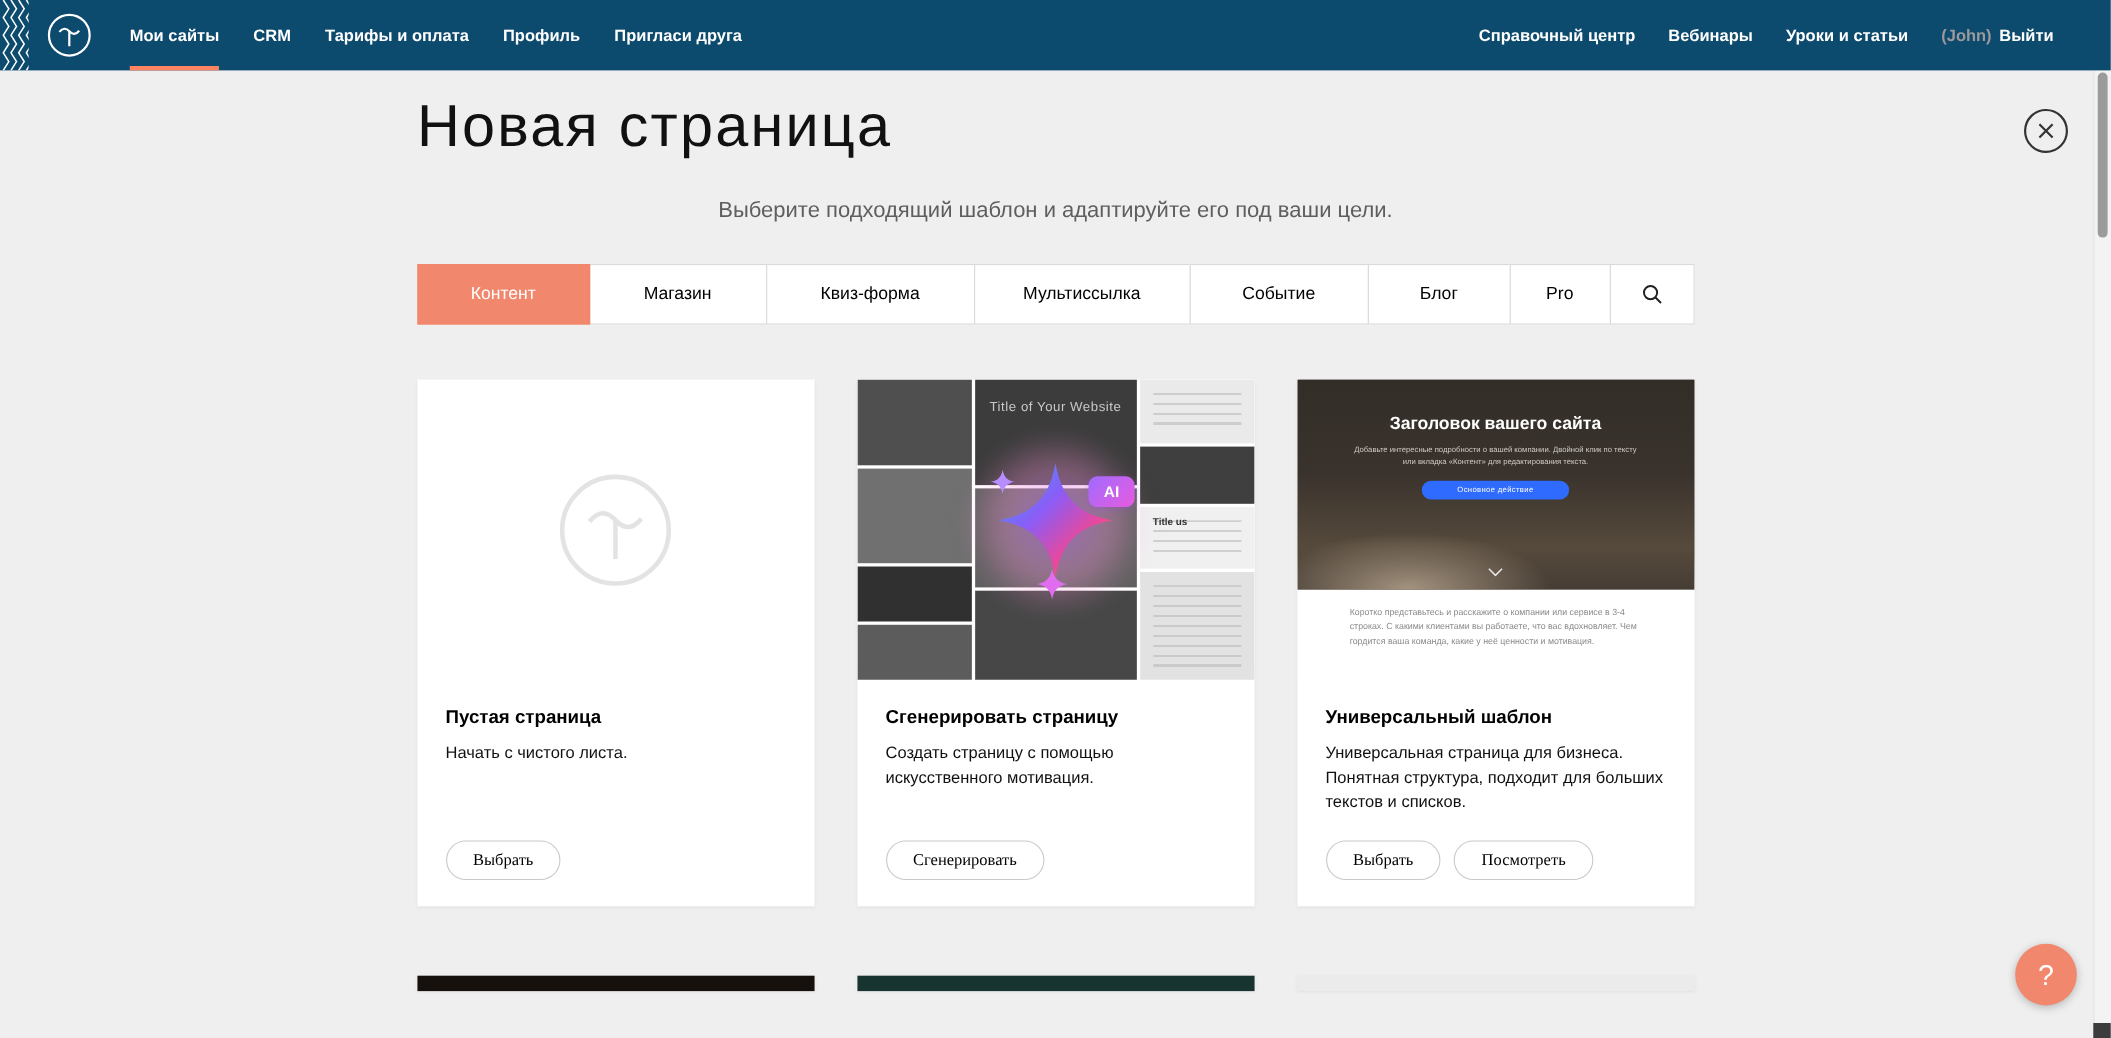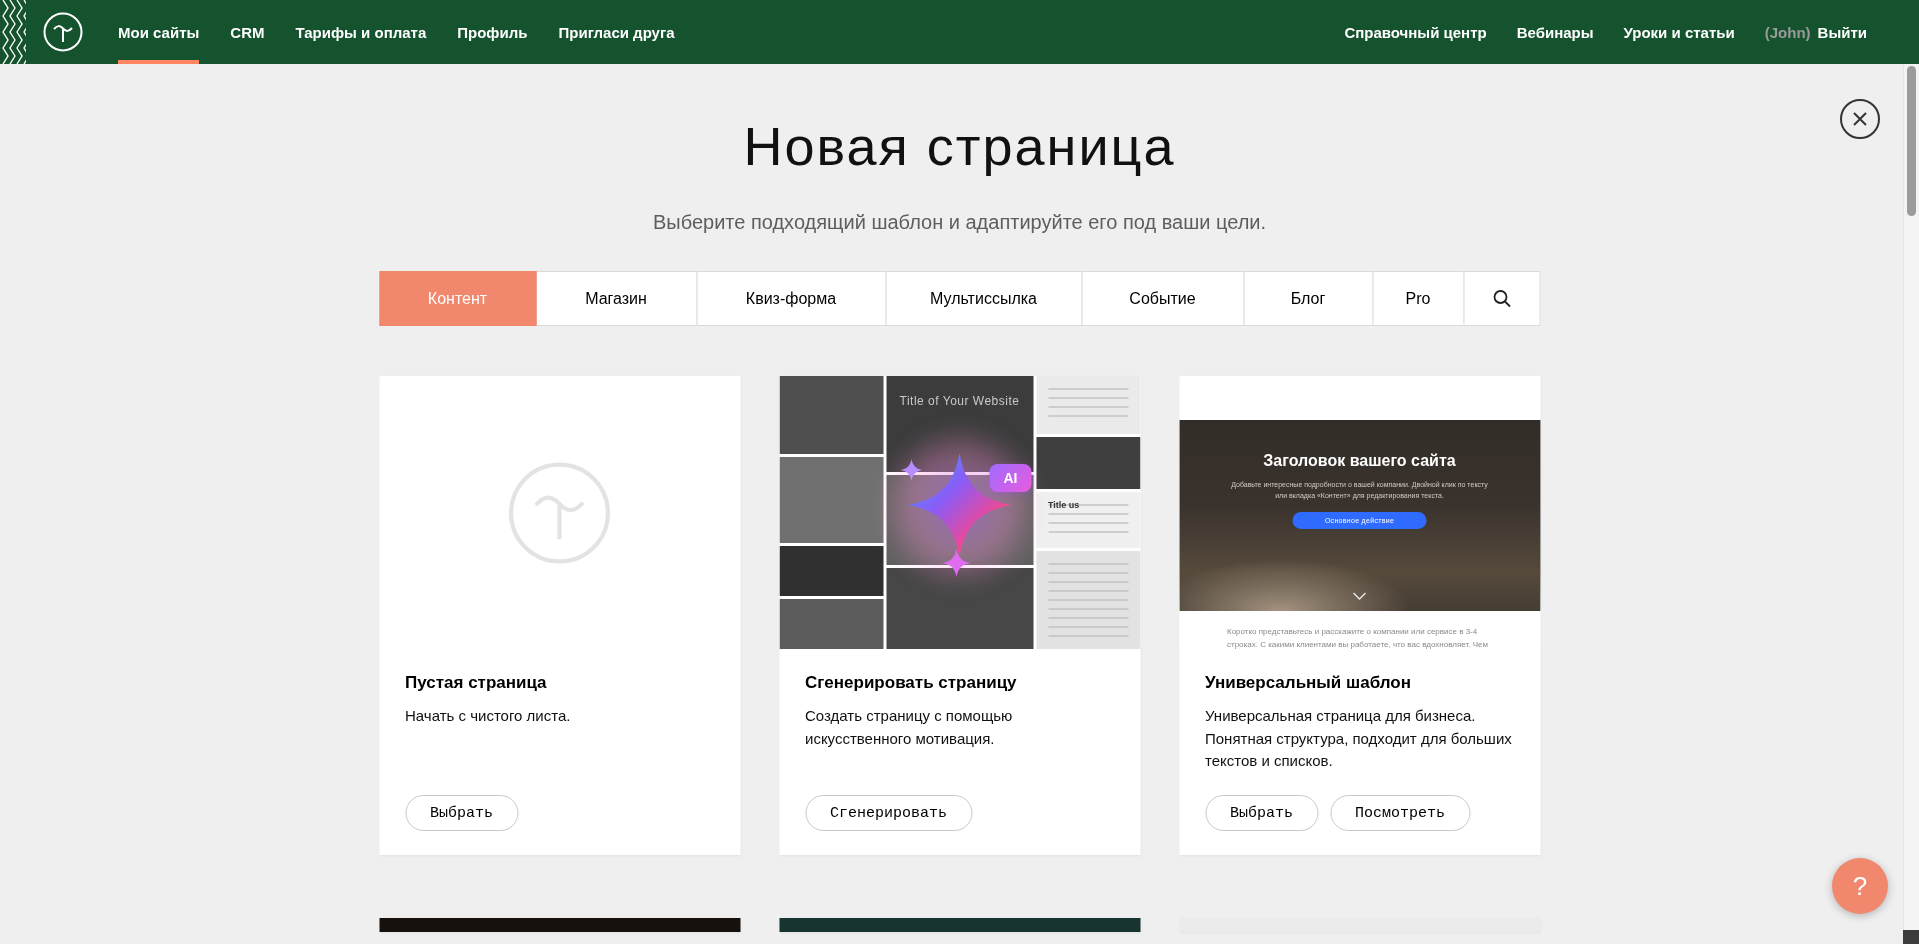--- a/index.html
+++ b/index.html
@@ -1,57 +1,57 @@
 <!DOCTYPE html>
 <html><head>
 <meta charset="utf-8">
 <style>
   * { margin:0; padding:0; box-sizing:border-box; }
   html,body { width:1919px; height:944px; overflow:hidden; }
   body { font-family:"Liberation Sans", sans-serif; background:#efefef; }
   .app { position:relative; width:1919px; height:944px; overflow:hidden; background:#efefef; }
 
   
-  .navbar { position:absolute; top:0; left:0; right:0; height:64px; background:#14532d; display:flex; align-items:center; z-index:6; }
+  .navbar { position:absolute; top:0; left:0; right:0; height:64px; background:#0c4a6e; display:flex; align-items:center; z-index:6; }
   .zigzag { width:26px; height:64px; flex:none; }
   .logo { margin-left:16px; flex:none; display:flex; cursor:pointer; }
   .nav-left { display:flex; margin-left:34px; gap:31px; height:64px; align-items:center; }
   .nav-item { color:#fff; font-size:15px; font-weight:bold; position:relative; height:64px; display:flex; align-items:center; cursor:pointer; white-space:nowrap; }
   .nav-item.active::after { content:""; position:absolute; left:0; right:0; bottom:0; height:4px; background:#ff8562; }
   .nav-right { margin-left:auto; display:flex; gap:30px; align-items:center; margin-right:52px; }
   .user-name { color:#9a9a9a; margin-right:7px; }
 
   
   .close-btn { position:absolute; top:99px; right:39px; width:40px; height:40px; border-radius:50%;
     border:2px solid #333; background:transparent; display:flex; align-items:center; justify-content:center; cursor:pointer; z-index:5; }
 
   
   .content { position:absolute; left:50%; transform:translateX(-50%); top:0; width:1161px; }
-  .page-title { margin-top:115px; text-align:center; font-size:54px; font-weight:300; letter-spacing:2px; color:#111; }
+  .page-title { margin-top:84px; text-align:left; font-size:54px; font-weight:300; letter-spacing:2px; color:#111; }
   .subtitle { margin-top:34px; text-align:center; font-size:20px; color:#5e5e5e; }
 
   
   .tabs { margin-top:37px; display:flex; height:55px; }
   .tab { border:1px solid #dadada; margin-left:-1px; background:#fff; display:flex; align-items:center; justify-content:center;
     font-size:16px; color:#000; cursor:pointer; flex:none; }
   .tab:first-child { margin-left:0; }
   .tab.active { background:#f1876c; border-color:#f1876c; color:#fff; z-index:2; }
   .t0{width:157px}.t1{width:162px}.t2{width:197px}.t3{width:190px}.t4{width:163px}.t5{width:130px}.t6{width:92px}
   .tab-search { flex:1; }
 
   
   .grid { margin-top:50px; display:grid; grid-template-columns:361px 361px 361px; column-gap:39px; }
   .card { background:#fff; height:479px; position:relative; box-shadow:0 1px 3px rgba(0,0,0,.06); cursor:pointer; }
   .preview { position:absolute; top:0; left:0; right:0; height:273px; overflow:hidden; }
   .card-info { position:absolute; left:0; right:0; top:273px; bottom:0; padding:24px 26px; }
   .card-title { font-size:17px; font-weight:bold; color:#000; }
   .card-desc { margin-top:12px; font-size:15px; line-height:1.5; color:#111; }
   .card-buttons { position:absolute; left:26px; bottom:24px; display:flex; gap:12px; }
   .btn { height:36px; padding:16px 24px; border-radius:18px; border:1px solid #c9c9c9; background:#fff;
-    font-size:15px; color:#000; display:flex; align-items:center; cursor:pointer; font-family:Liberation Mono, monospace; }
+    font-size:15px; color:#000; display:flex; align-items:center; cursor:pointer; font-family:Liberation Serif, serif; }
 
   
   .preview.blank { display:flex; align-items:center; justify-content:center; }
 
   
   .mosaic { position:absolute; top:0; left:0; right:0; height:261px; display:flex; gap:3px; background:#fff; }
   .m-col { display:flex; flex-direction:column; gap:3px; flex:none; }
   .m-col.left, .m-col.right { width:104px; }
   .m-col.mid { flex:1; }
   .m-tile { width:100%; flex:none; }
@@ -67,21 +67,21 @@
   .star-sm1 { position:absolute; margin-left:-96px; margin-top:-70px; }
   .star-sm2 { position:absolute; margin-left:-6px; margin-top:116px; }
   .ai-badge { position:absolute; top:88px; left:calc(50% + 30px); width:42px; height:28px; border-radius:8px;
     background:linear-gradient(135deg,#9f6bff,#e85bdf); color:#fff; font-size:14px; font-weight:bold;
     display:flex; align-items:center; justify-content:center; box-shadow:0 2px 6px rgba(150,80,220,.4); }
 
   
   .hero { height:191px; position:relative; text-align:center; padding-top:32px; color:#fff;
     background:
       radial-gradient(60% 45% at 28% 100%, #a4937f 0%, rgba(164,147,127,0) 60%),
-      linear-gradient(180deg, #332d28 0%, #3a332d 45%, #564a3c 80%, #64564746 100%), #3a332d; margin-top: 44px; }
+      linear-gradient(180deg, #332d28 0%, #3a332d 45%, #564a3c 80%, #64564746 100%), #3a332d; }
   .hero-title { font-size:16px; font-weight:bold; }
   .hero-sub { margin:9px auto 0; width:72%; font-size:7px; line-height:1.6; color:#cfcac4; }
   .hero-btn { margin:11px auto 0; width:134px; height:17px; border-radius:9px; background:#2f6bff; color:#fff;
     font-size:7px; display:flex; align-items:center; justify-content:center; letter-spacing:.3px; }
   .hero-chevron { position:absolute; bottom:7px; left:50%; transform:translateX(-50%); opacity:.85; }
   .hero-body { height:82px; background:#fff; padding:15px 48px 0; }
   .hero-body-text { font-size:8px; line-height:1.6; color:#8a8a8a; text-align:left; }
 
   
   .slivers { margin-top:63px; display:grid; grid-template-columns:361px 361px 361px; column-gap:39px; }

